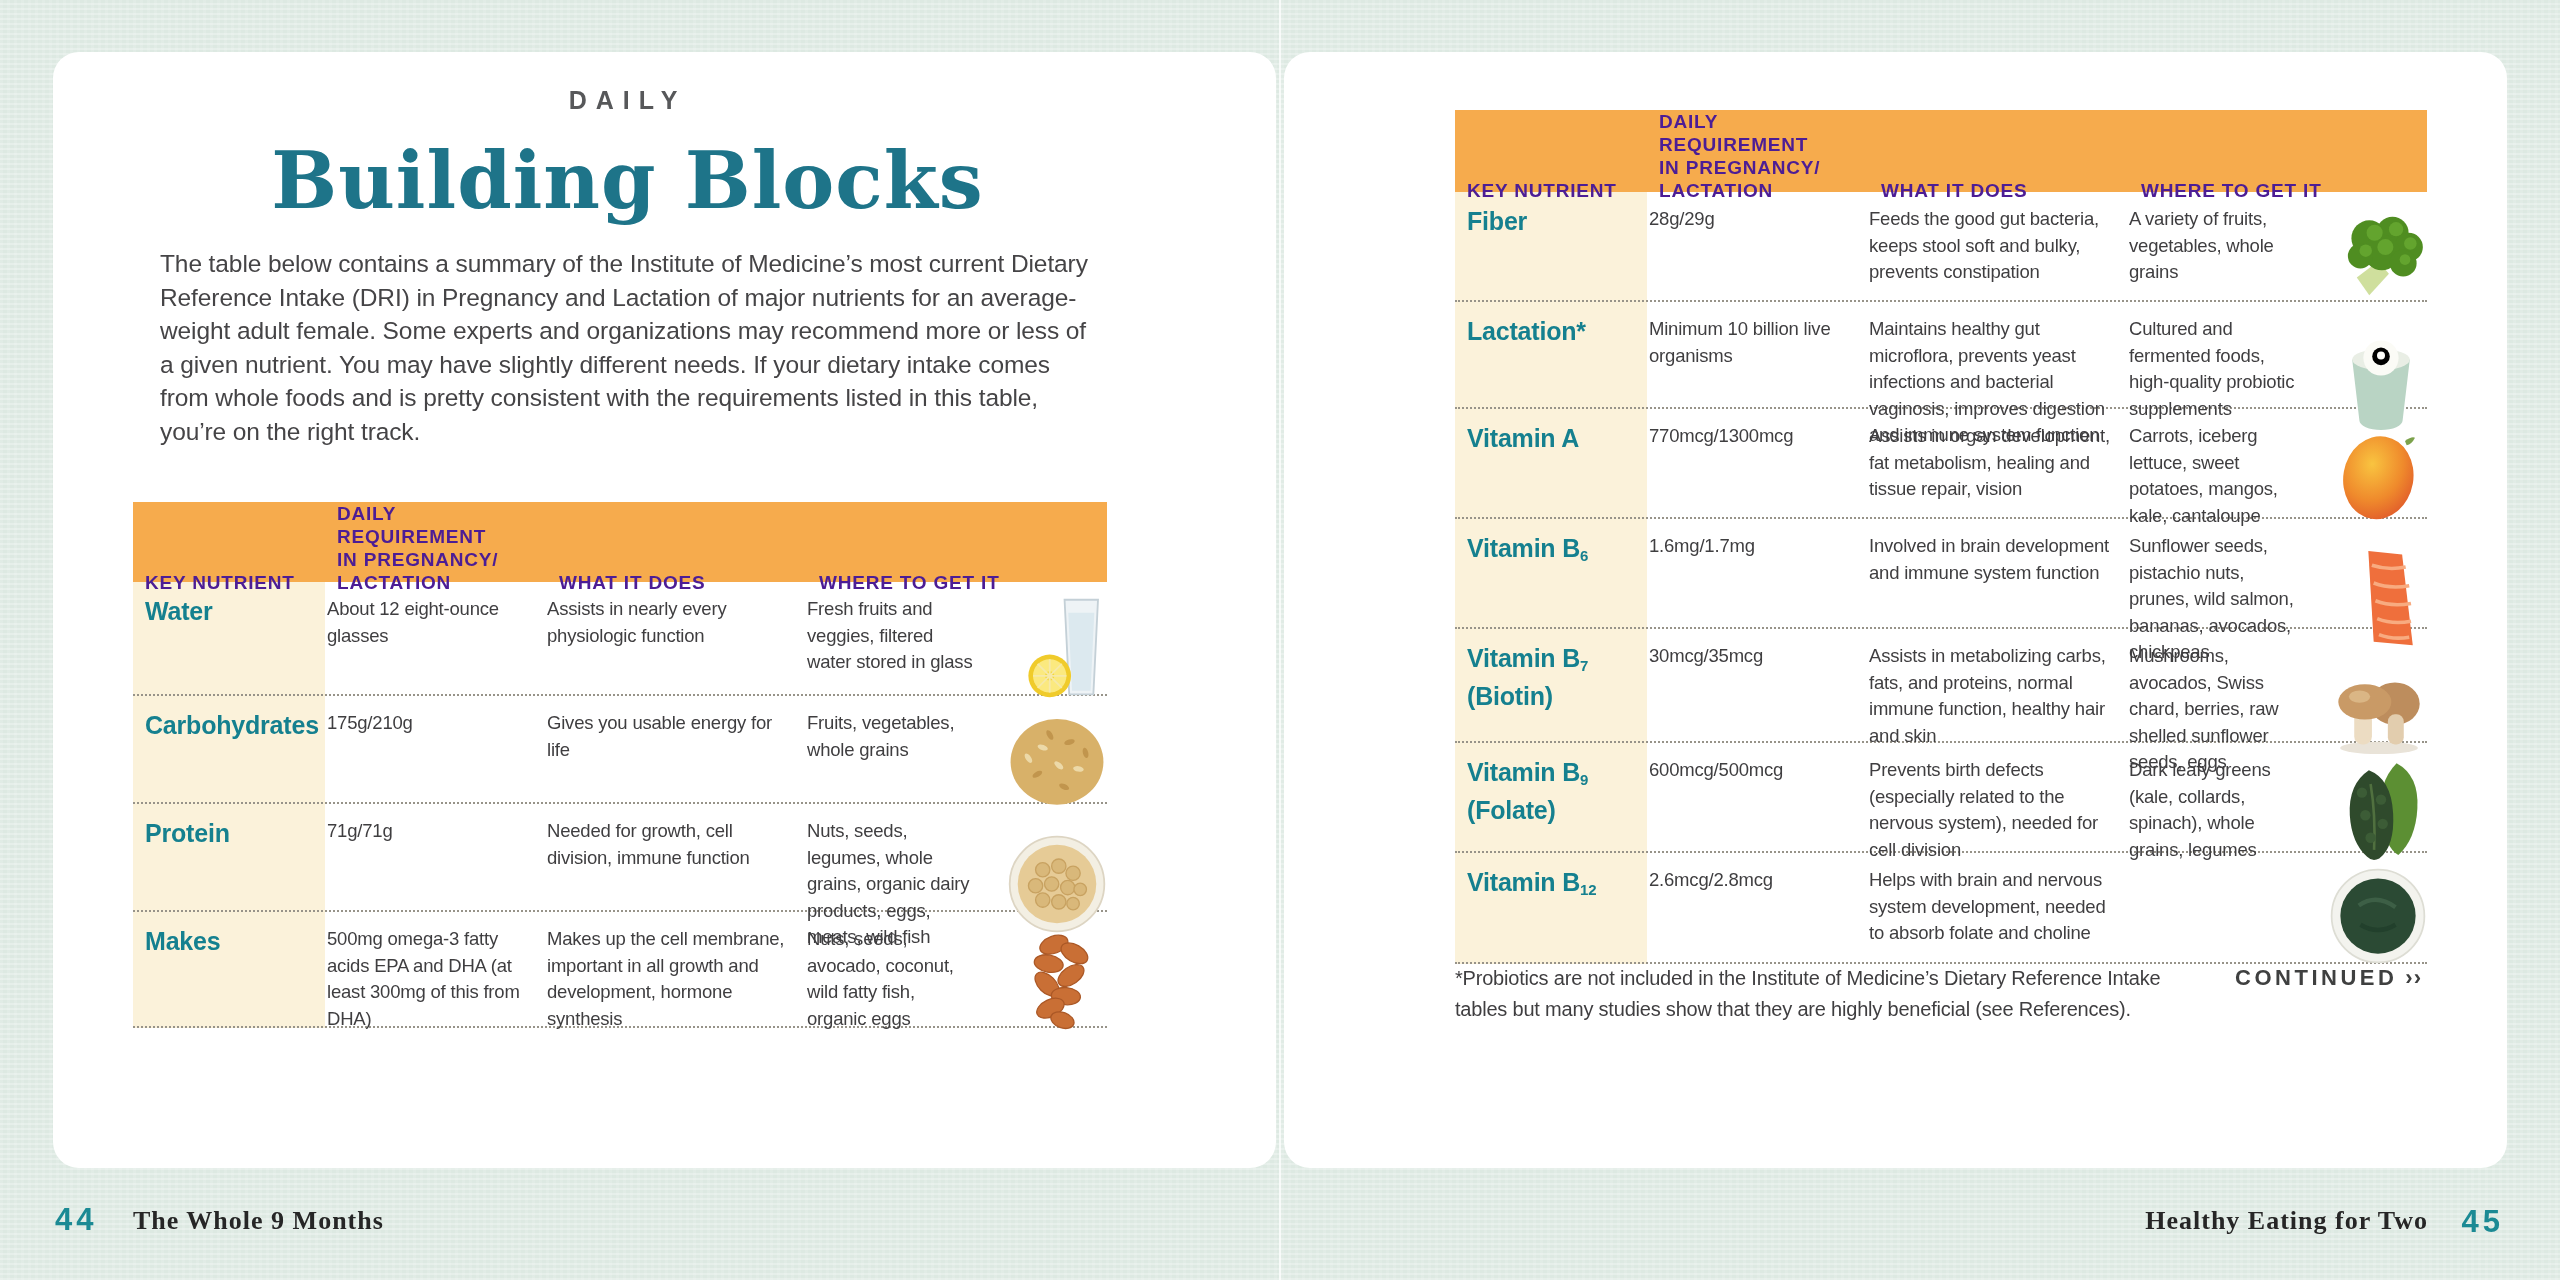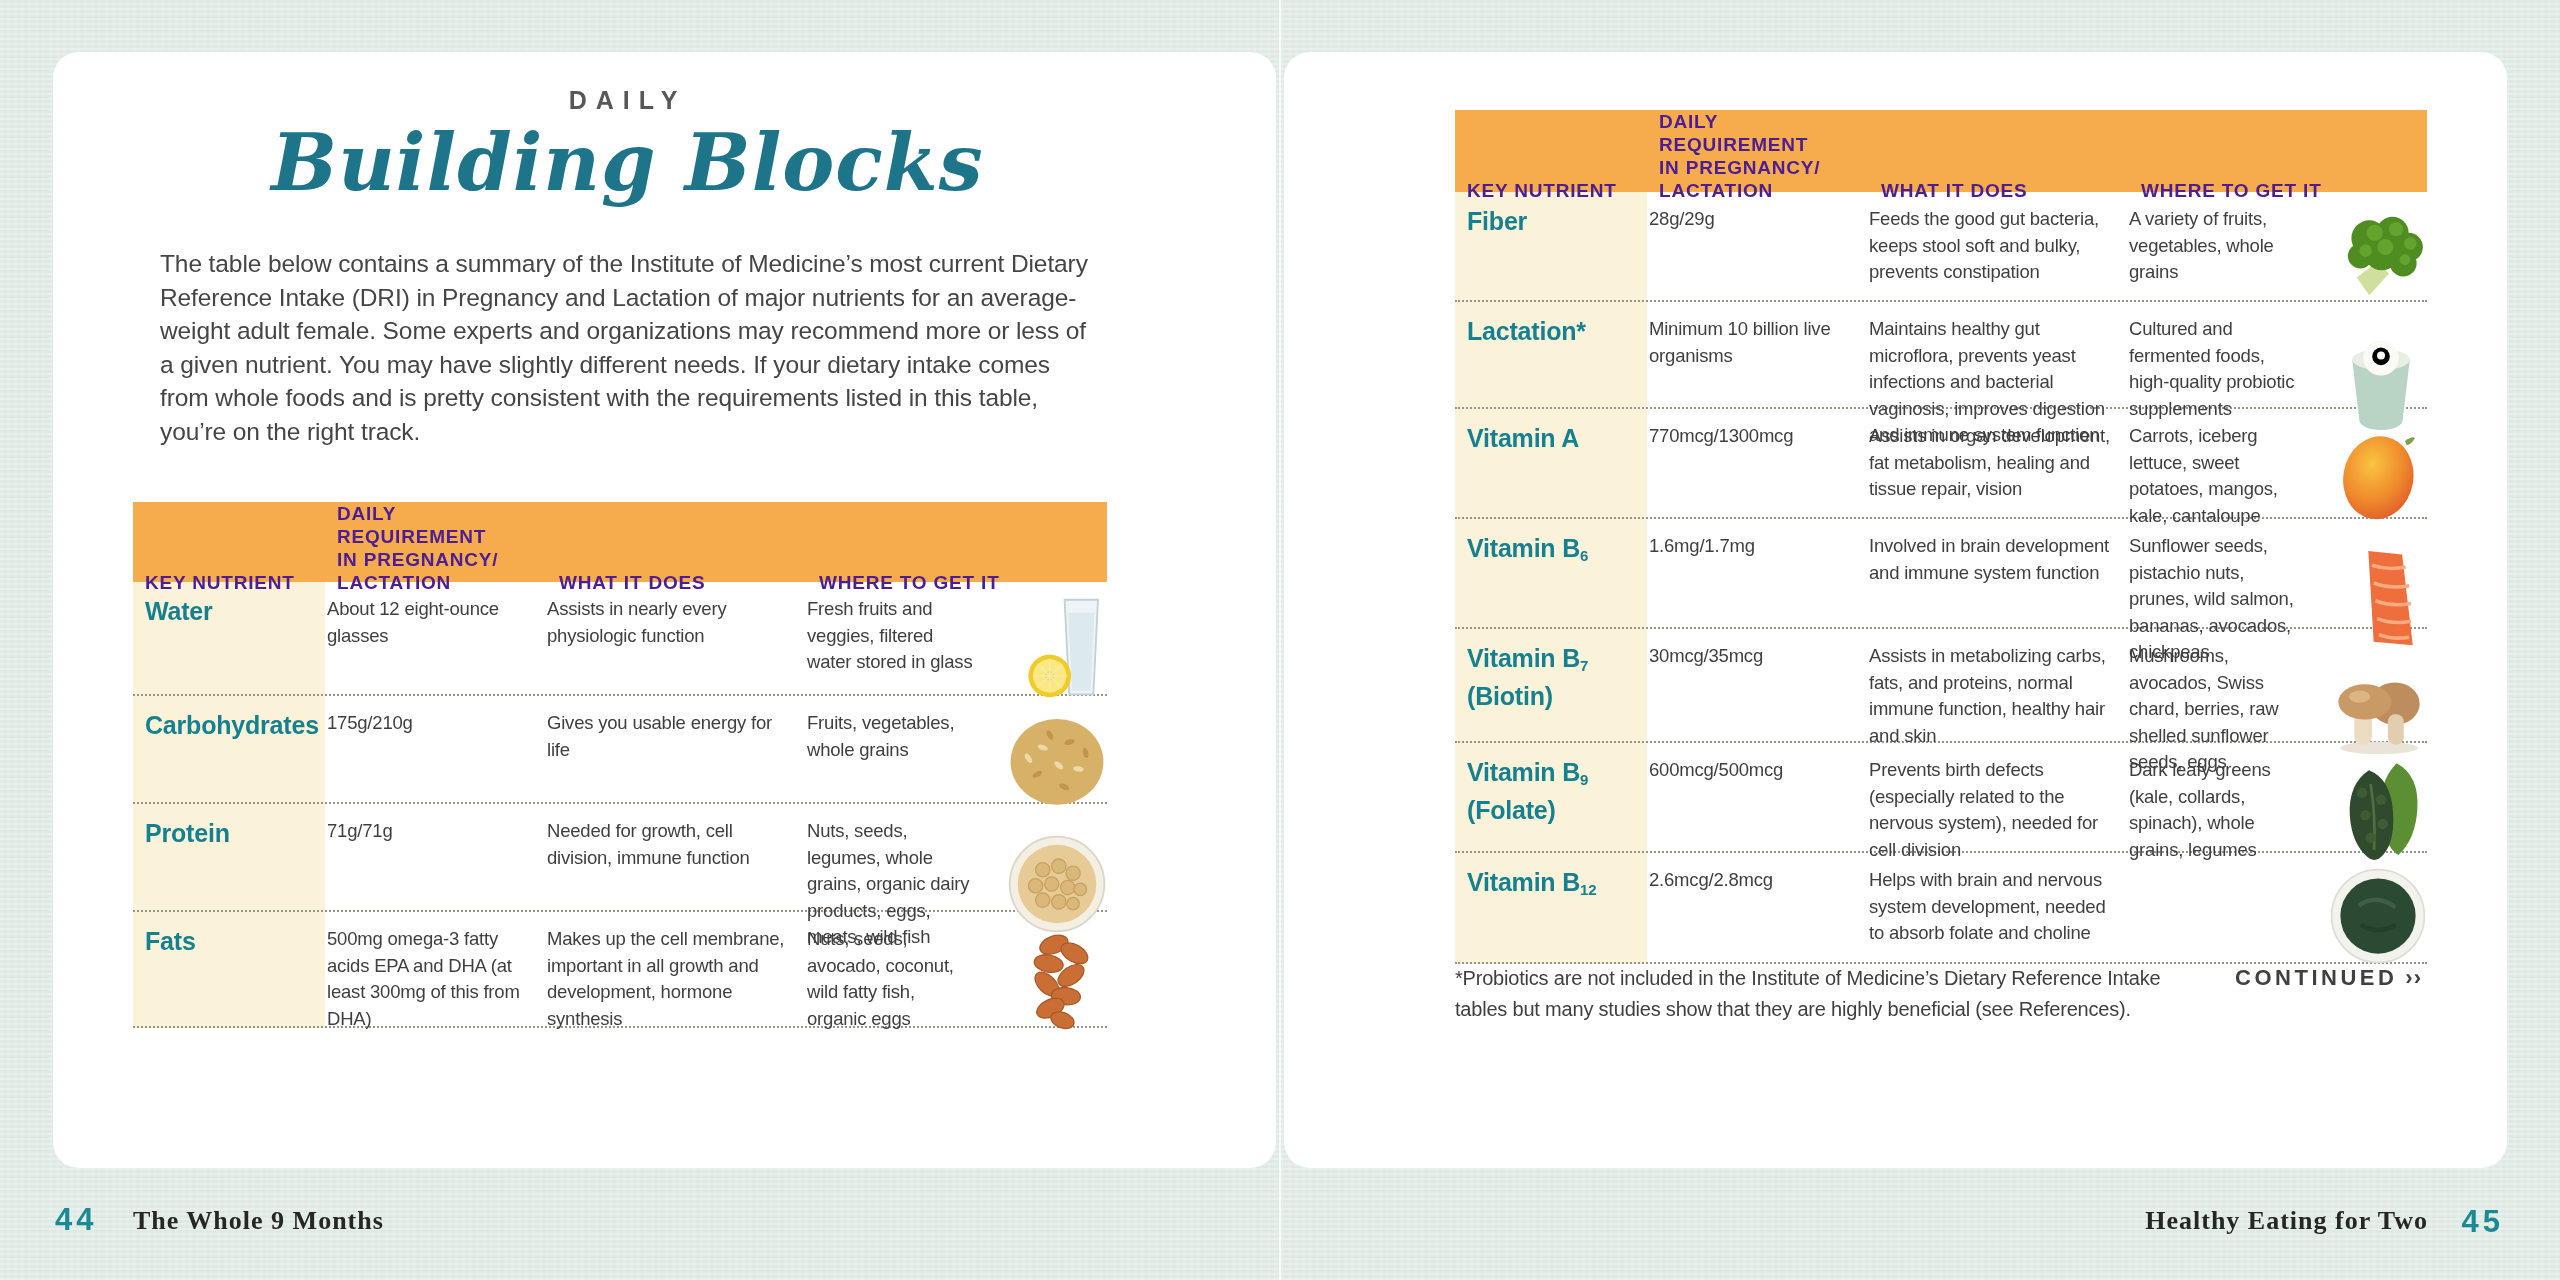--- a/index.html
+++ b/index.html
@@ -10,21 +10,21 @@
       repeating-linear-gradient(90deg, rgba(255,255,255,.12) 0 3px, rgba(0,0,0,0) 3px 7px),
       #dde9e2;}
   .page{position:absolute;top:52px;height:1116px;background:#ffffff;border-radius:26px;}
   .page-left{left:53px;width:1223px;}
   .page-right{left:1284px;width:1223px;}
   .seam{position:absolute;left:1279px;top:0;width:2px;height:100%;background:rgba(255,255,255,.75);}
 
   
   .titleblock{position:absolute;left:160px;top:86px;width:935px;text-align:center;}
   .eyebrow{font-size:25px;font-weight:700;letter-spacing:9px;color:#57585a;}
-  .script-title{margin-top:6px;font-family:"DejaVu Serif", serif;font-style:italic;font-weight:700;
+  .script-title{margin-top:24px;font-family:"DejaVu Serif", serif;font-weight:700;
     font-size:78px;line-height:84px;color:#1e7489;letter-spacing:1px;}
 
   .intro{position:absolute;left:160px;top:247px;width:940px;font-size:24.5px;line-height:33.5px;
     color:#454446;letter-spacing:-0.1px;}
 
   
   .ntable{position:absolute;}
   .t-left{left:133px;top:502px;width:974px;}
   .t-right{left:1455px;top:110px;width:972px;}
   .thead{display:grid;grid-template-columns:192px 222px 260px 1fr;background:#f6ab4d;align-items:end;}
@@ -150,21 +150,21 @@
                 <circle cx="40" cy="74" r="8"></circle>
                 <circle cx="58" cy="76" r="8"></circle>
               <circle cx="74" cy="78" r="7"></circle>
             </g>
           </svg>
         </div>
       </div>
 
       <div class="trow" style="height:114px">
         <div class="c c1">
-            <div class="nutrient"><span>Fats</span><span class="sub"></span><span class="line2"></span></div>
+            <div class="nutrient"><span>Makes</span><span class="sub"></span><span class="line2"></span></div>
           </div>
         <div class="c c2">500mg omega-3 fatty acids EPA and DHA (at least 300mg of this from DHA)</div>
         <div class="c c3">Makes up the cell membrane, important in all growth and development, hormone synthesis</div>
         <div class="c c4">
           <div class="wtxt">Nuts, seeds, avocado, coconut, wild fatty fish, organic eggs</div>
           <svg class="food" width="96" height="104" viewBox="0 0 112 120">
             <g fill="#c96f35" stroke="#ab5826" stroke-width="1.5">
               <ellipse cx="50" cy="20" rx="17" ry="10" transform="rotate(-20 50 20)"></ellipse>
               <ellipse cx="74" cy="30" rx="17" ry="10" transform="rotate(30 74 30)"></ellipse>
               <ellipse cx="44" cy="42" rx="17" ry="10" transform="rotate(10 44 42)"></ellipse>

